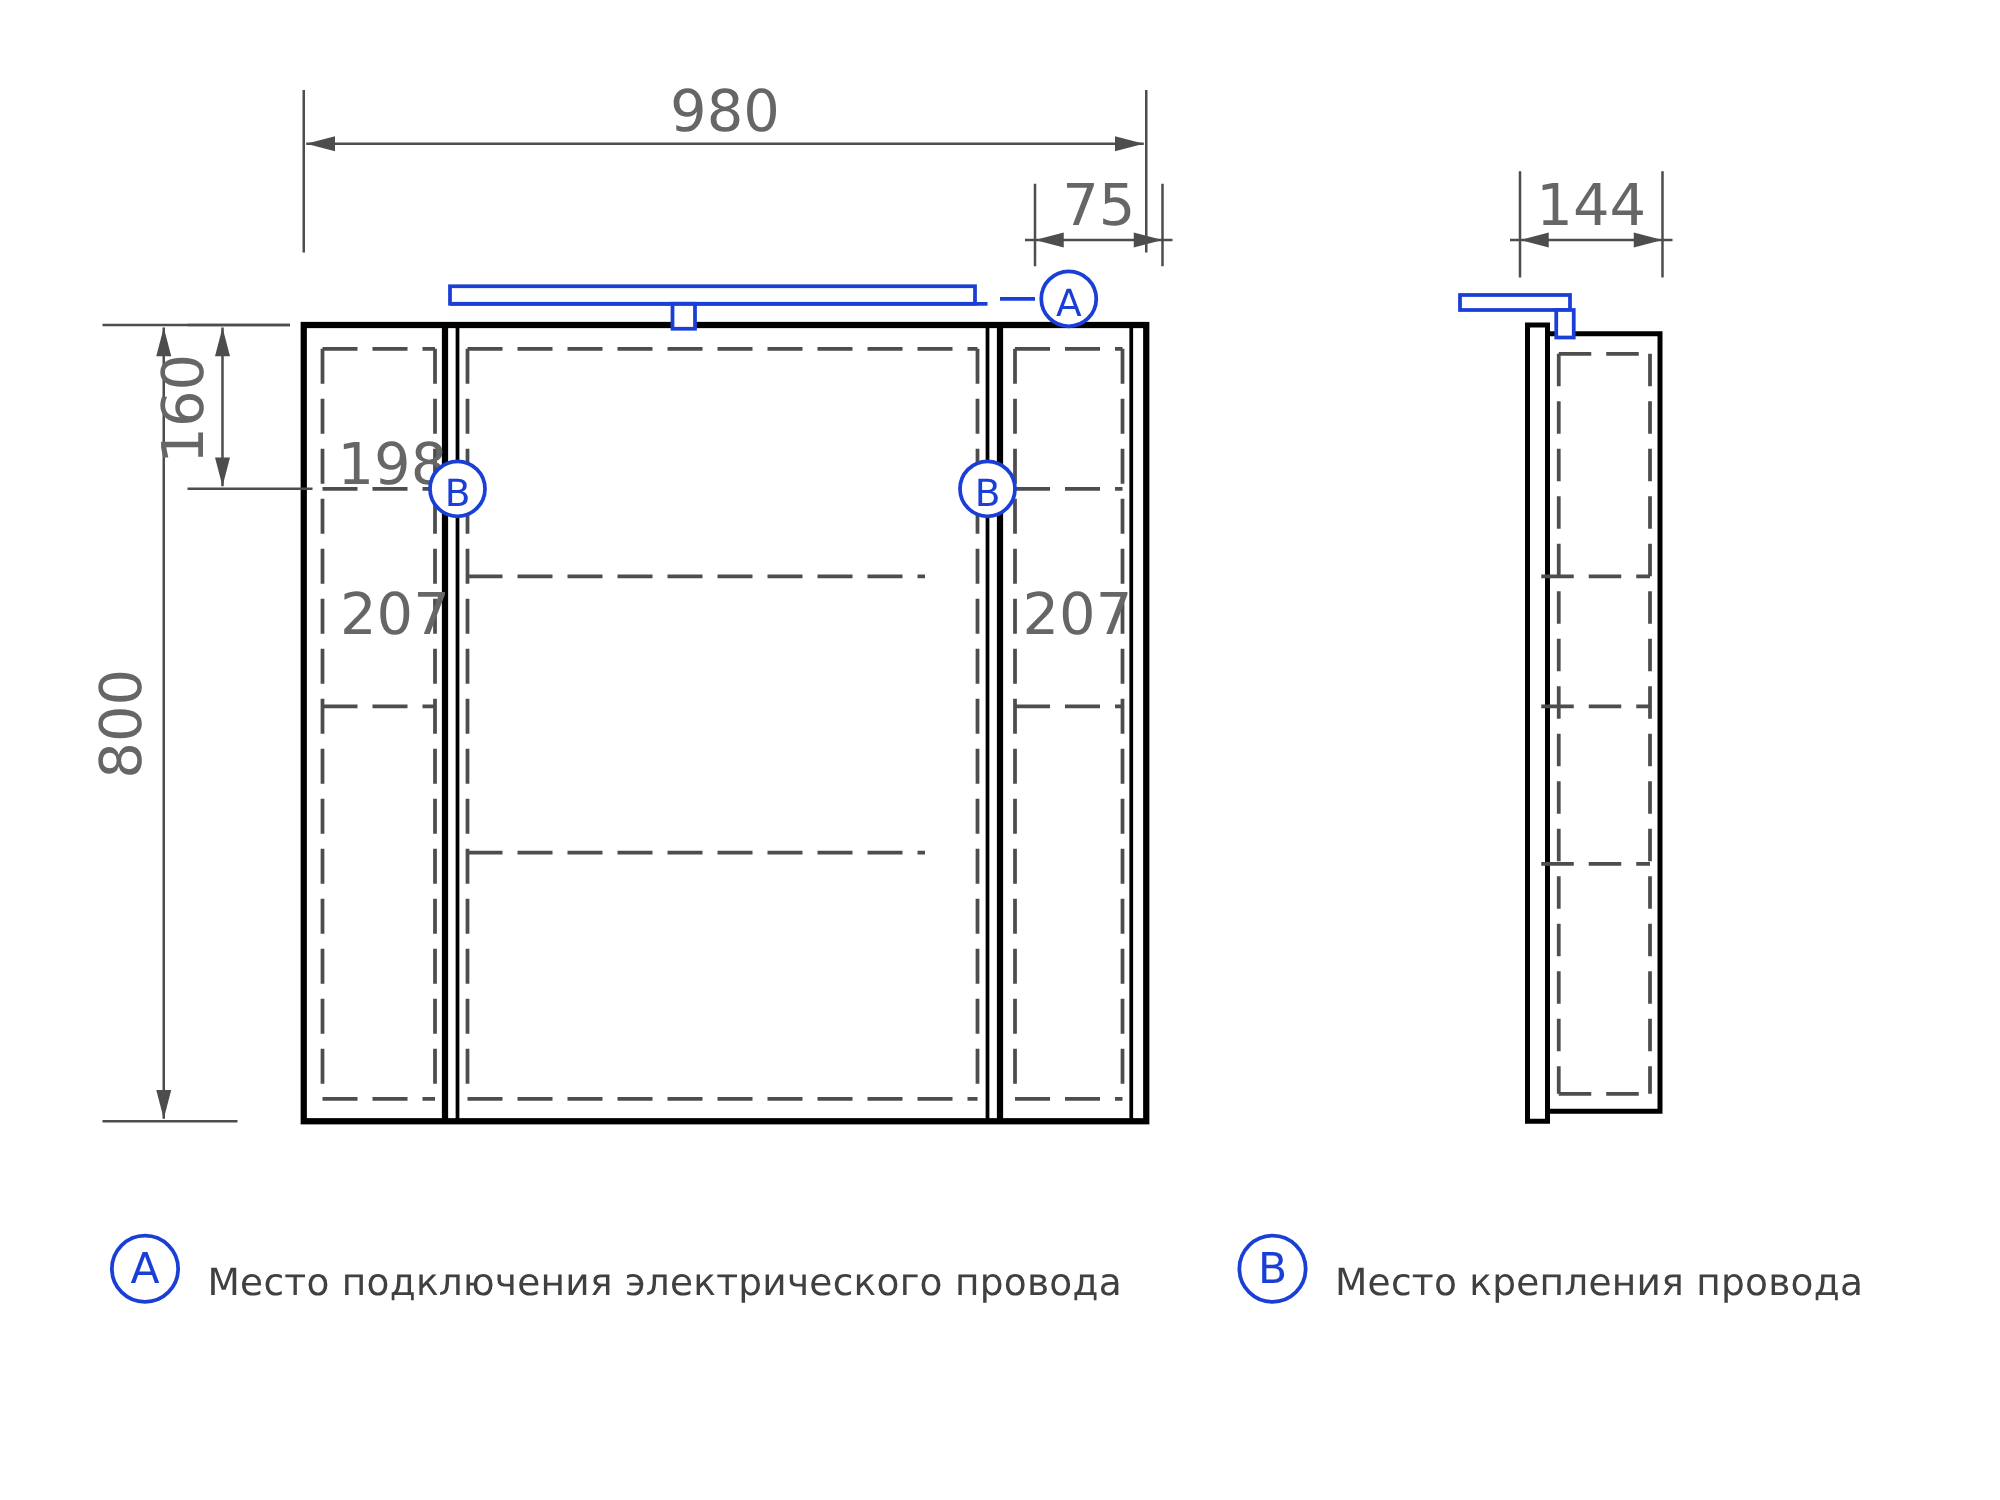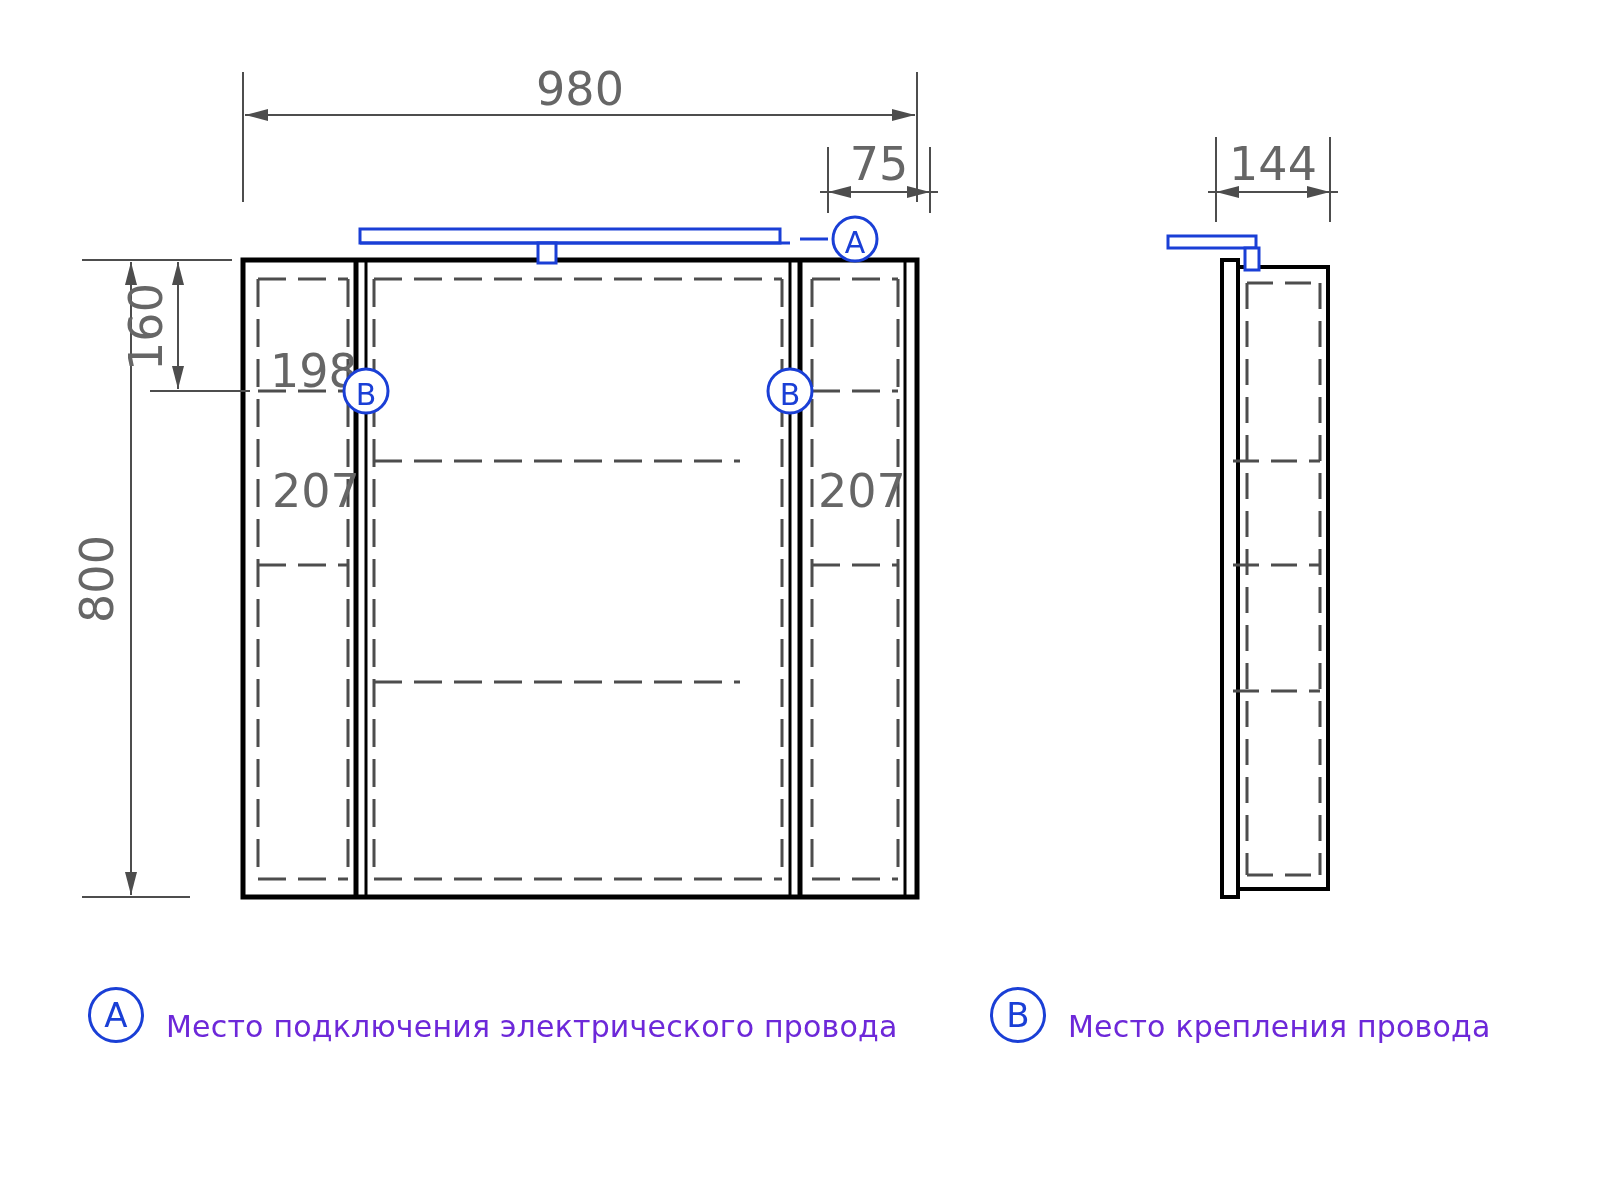--- a/index.html
+++ b/index.html
@@ -26,21 +26,21 @@
     height: 1200px;
   }
   .legend-row {
     position: absolute;
     display: flex;
     align-items: center;
   }
   .legend-text {
     font-family: "DejaVu Sans", sans-serif;
     font-size: 30px;
-    color: #6d28d9;
+    color: #404040;
     white-space: nowrap;
     letter-spacing: 0.2px;
     margin-top: 24px;
   }
   .legend-bubble {
     width: 56px;
     height: 56px;
     border: 3px solid #1a3fd6;
     border-radius: 50%;
     color: #1a3fd6;

